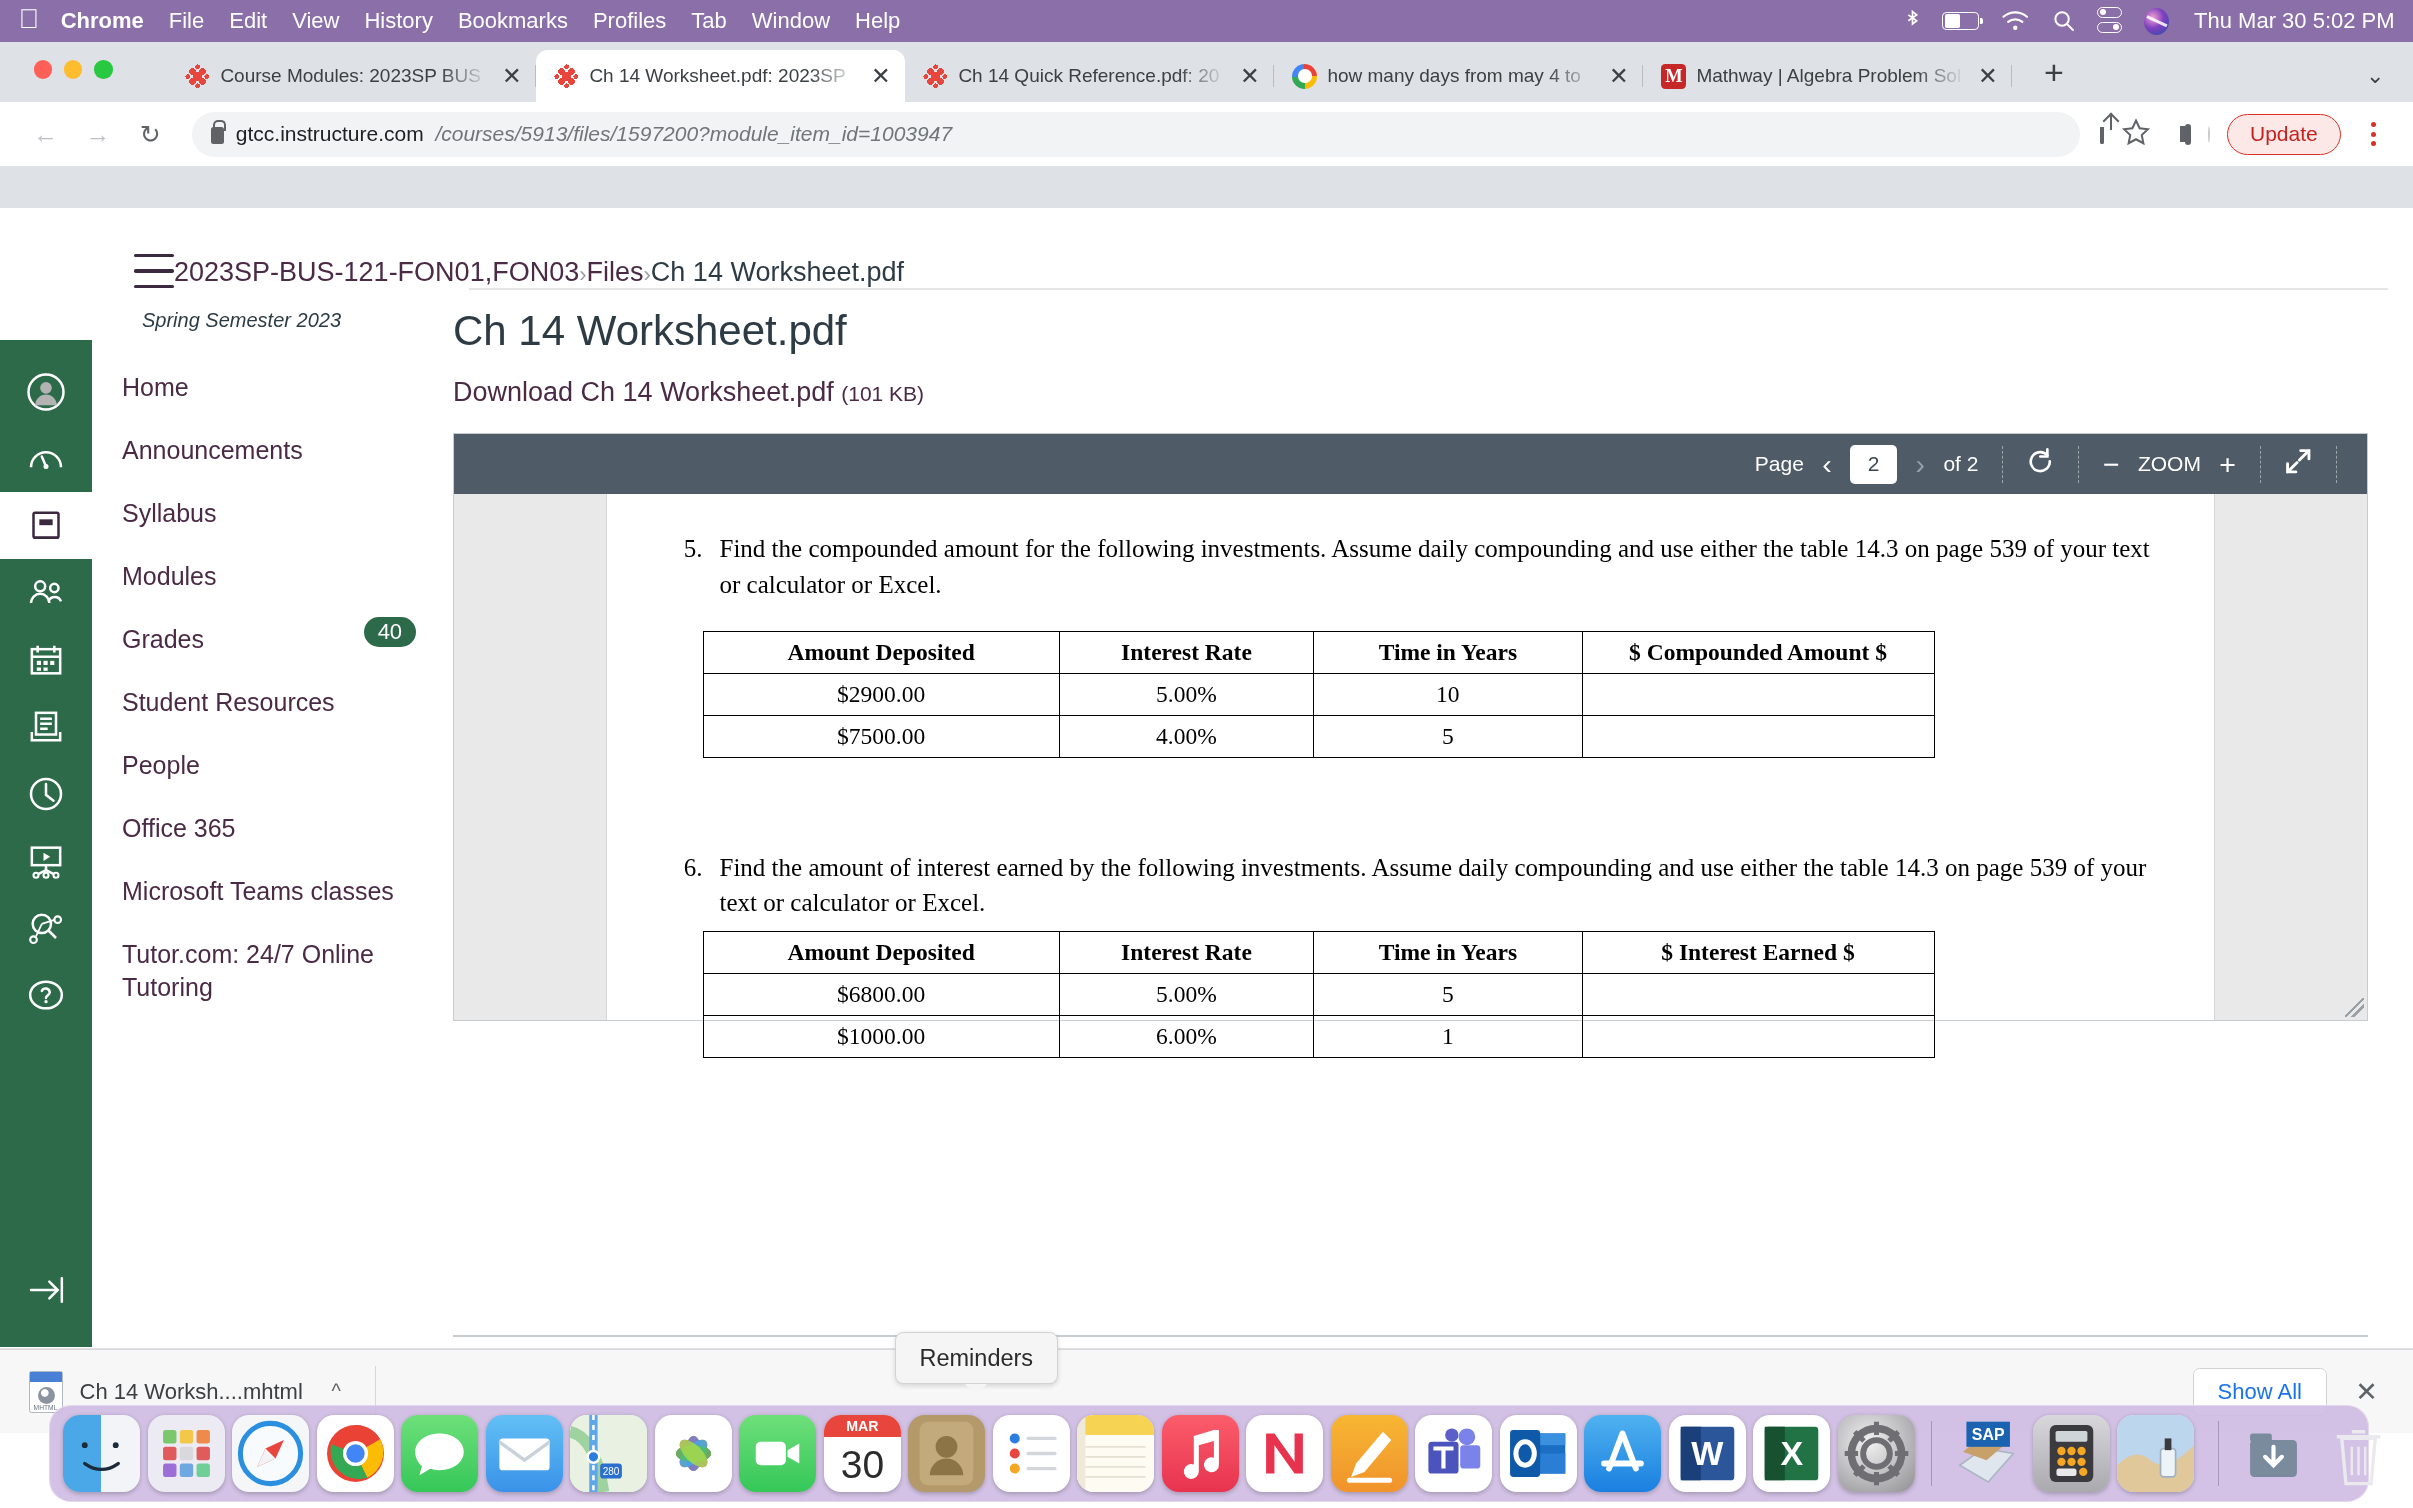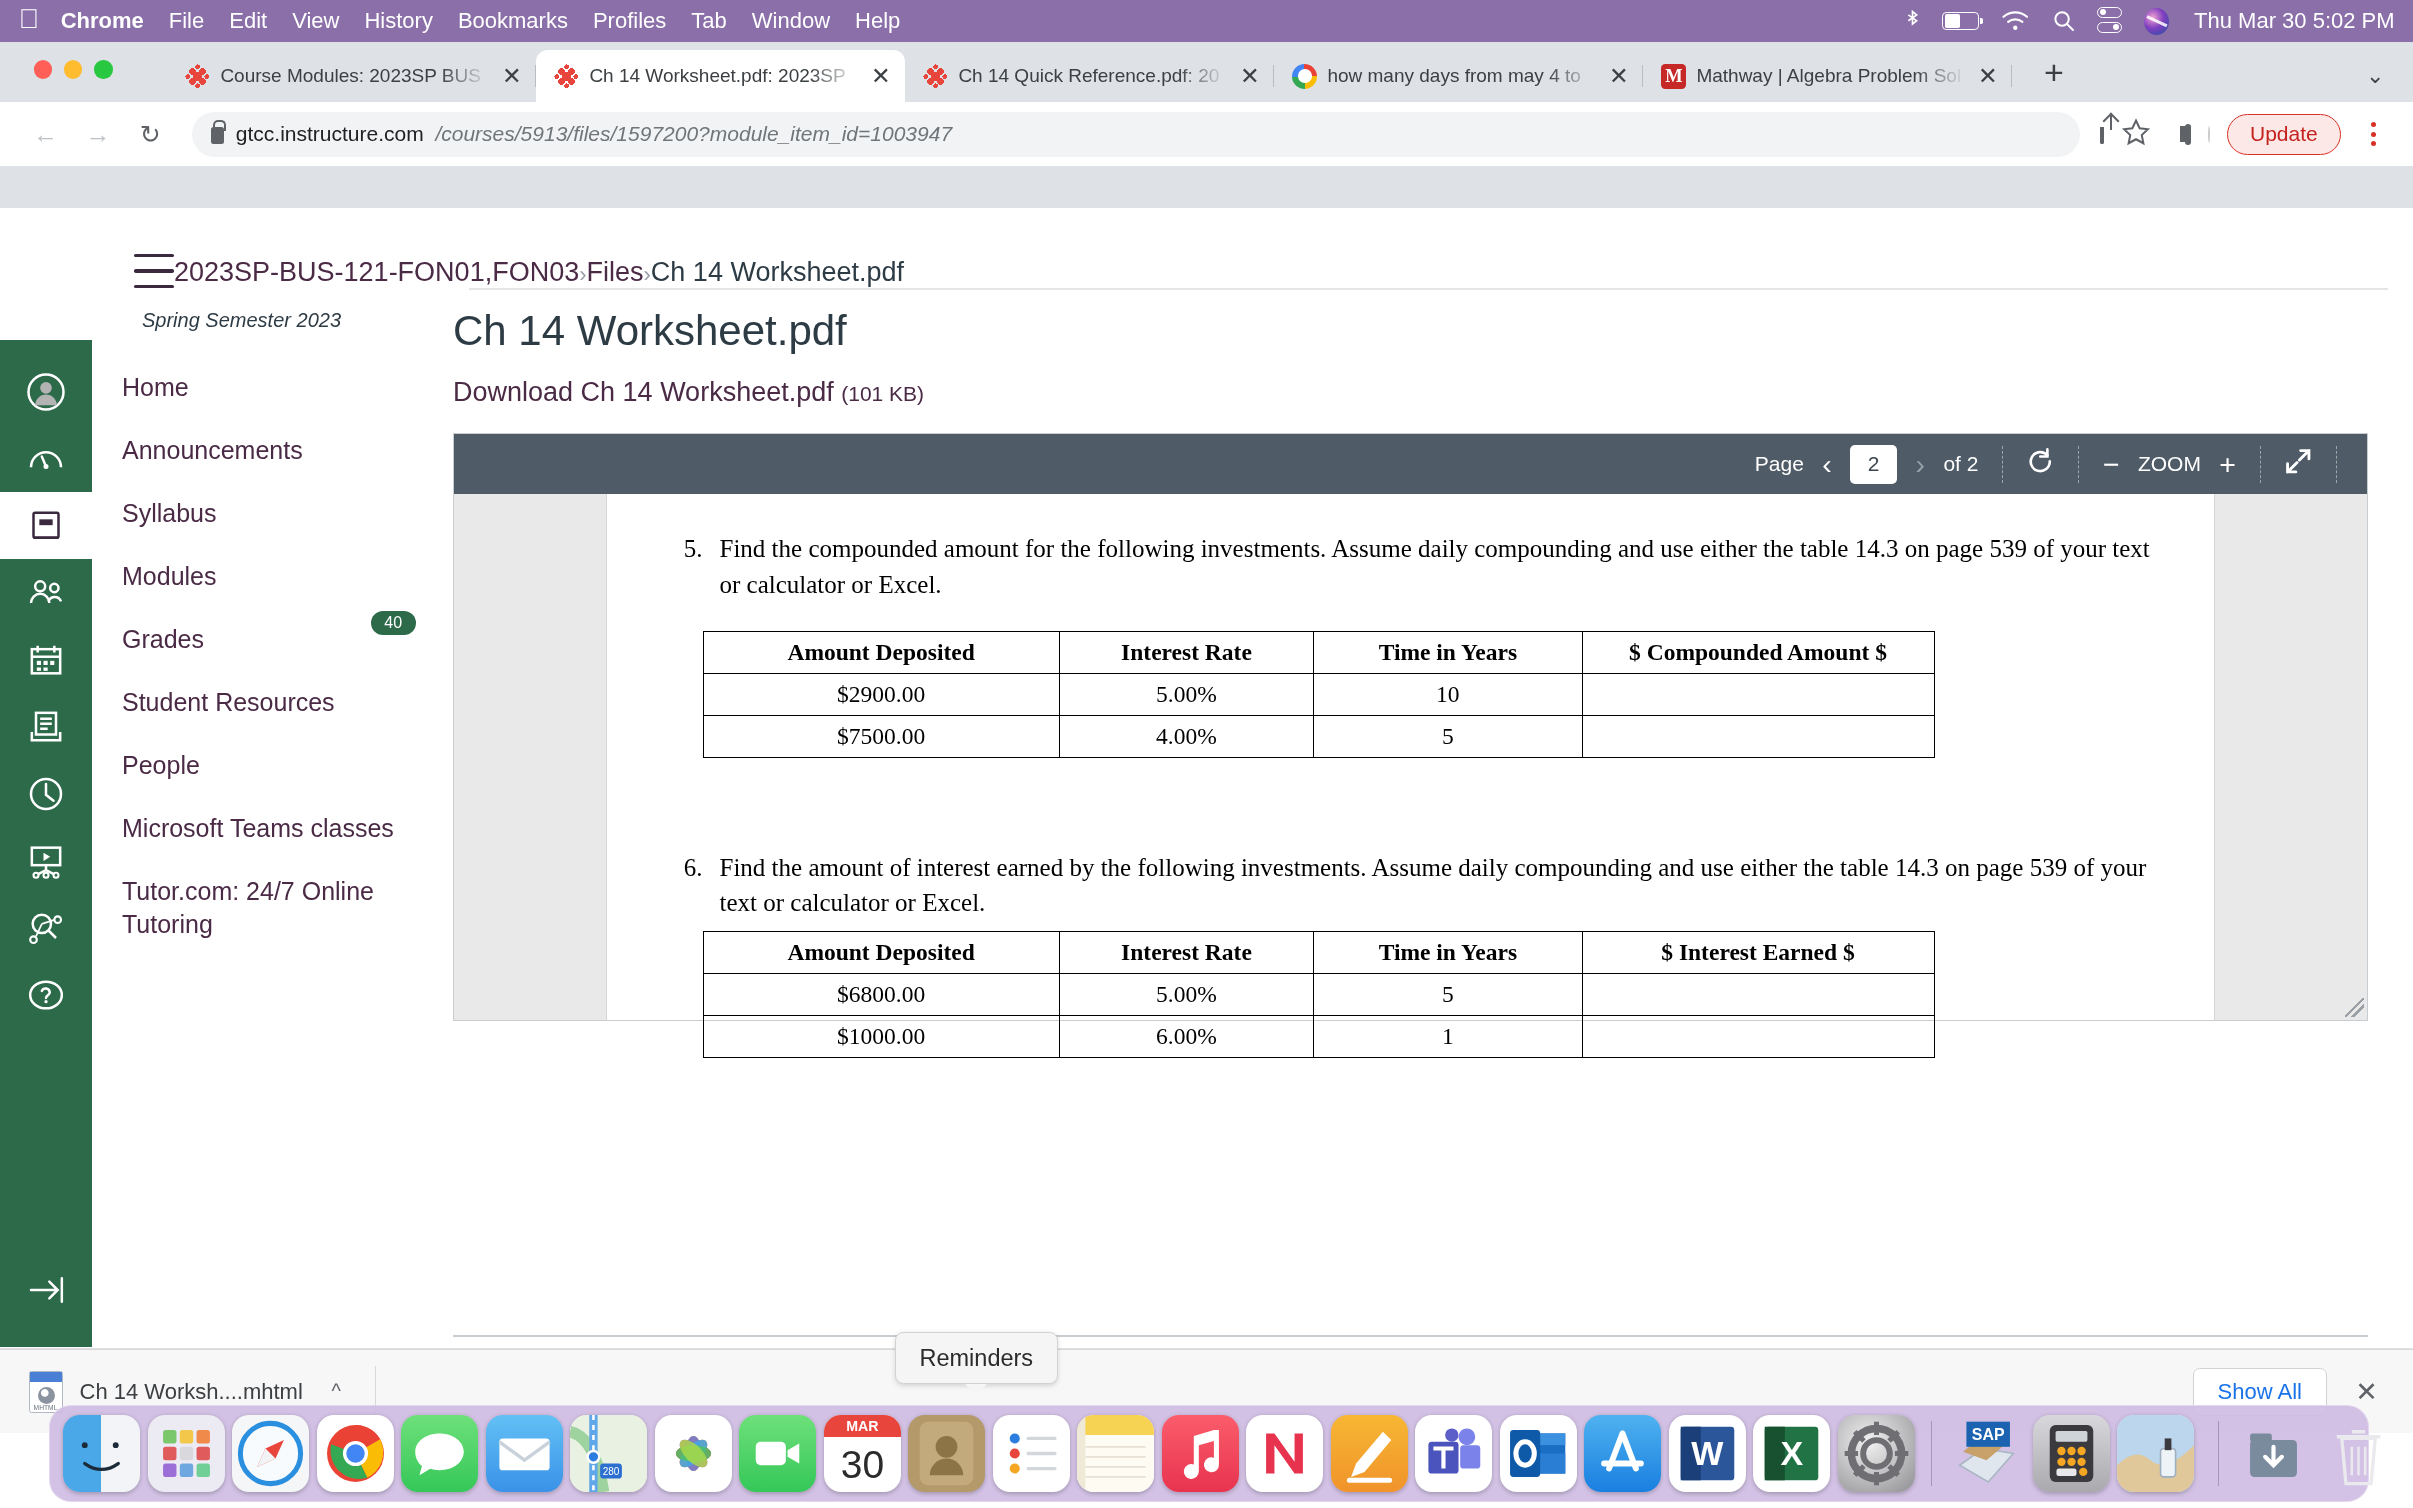--- a/index.html
+++ b/index.html
@@ -136,21 +136,21 @@
   .hamburger i{ display:block; height:3.4px; background:#3b2a3f; border-radius:1.7px;}
   #crumbbar .crumb { font-size:27px; color:#4a2a45;}
   #crumbbar .crumb.last { color:#2d3b45;}
   #crumbbar .sep { font-size:22px; color:#9aa0a6;}
   #crumb-rule { position:absolute; left:469px; top:80px; width:1919px; height:1.7px; background:#e3e5e7;}
 
   
   #coursenav { position:absolute; left:92px; top:101px; width:352px; }
   #coursenav .term { font-size:20px; font-style:italic; color:#2d3b45; padding-left:50px; margin-bottom:23.5px;}
   .cn-item { font-size:25px; color:#4a2a45; padding:15px 30px; line-height:1.32; position:relative;}
-  .cn-badge { position:absolute; right:28.5px; top:3px; background:#2d6a4a; color:#fff; font-size:16px;
+  .cn-badge { position:absolute; right:28.5px; top:9px; background:#2d6a4a; color:#fff; font-size:22px;
               border-radius:15px; padding:4.2px 13.4px; line-height:1;}
 
   
   #content { position:absolute; left:453px; top:99px; width:1927px; }
   #file-title { font-size:42px; color:#2d3b45; font-weight:normal; margin-bottom:22px;}
   #dl-line { font-size:27px; color:#4a2a45; margin-bottom:25px;}
   #dl-line .sz { font-size:21px; color:#4a2a45;}
 
   
   #pdfview { width:1915px; border:0.8px solid #c7cdd1; background:#fff; }
@@ -466,20 +466,21 @@
       <div class="cn-item">Home</div>
       <div class="cn-item">Announcements</div>
       <div class="cn-item">Syllabus</div>
       <div class="cn-item">Modules</div>
       <div class="cn-item">
         <span>Grades</span>
         <span class="cn-badge">40</span>
       </div>
       <div class="cn-item">Student Resources</div>
       <div class="cn-item">People</div>
+      <div class="cn-item">Office 365</div>
       <div class="cn-item">Microsoft Teams classes</div>
       <div class="cn-item">Tutor.com: 24/7 Online Tutoring</div>
     </div>
 
     <div id="content">
       <h1 id="file-title">Ch 14 Worksheet.pdf</h1>
       <div id="dl-line">
         <span>Download Ch 14 Worksheet.pdf</span>
         <span class="sz">(101 KB)</span>
       </div>

